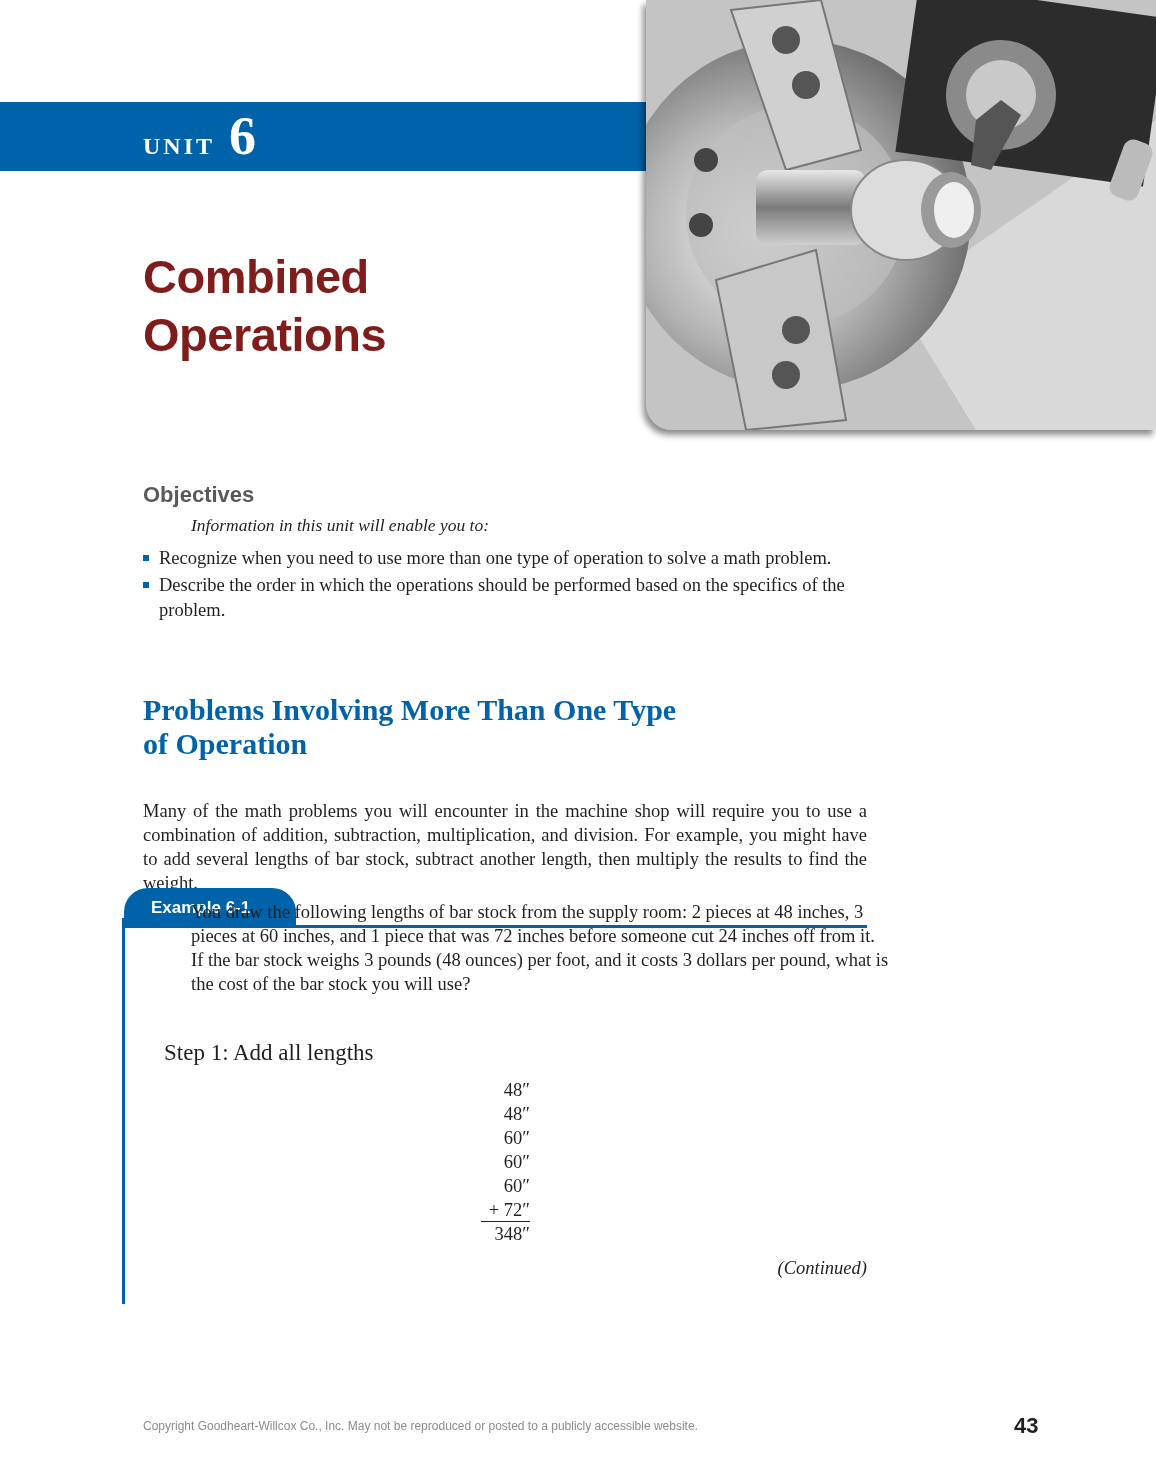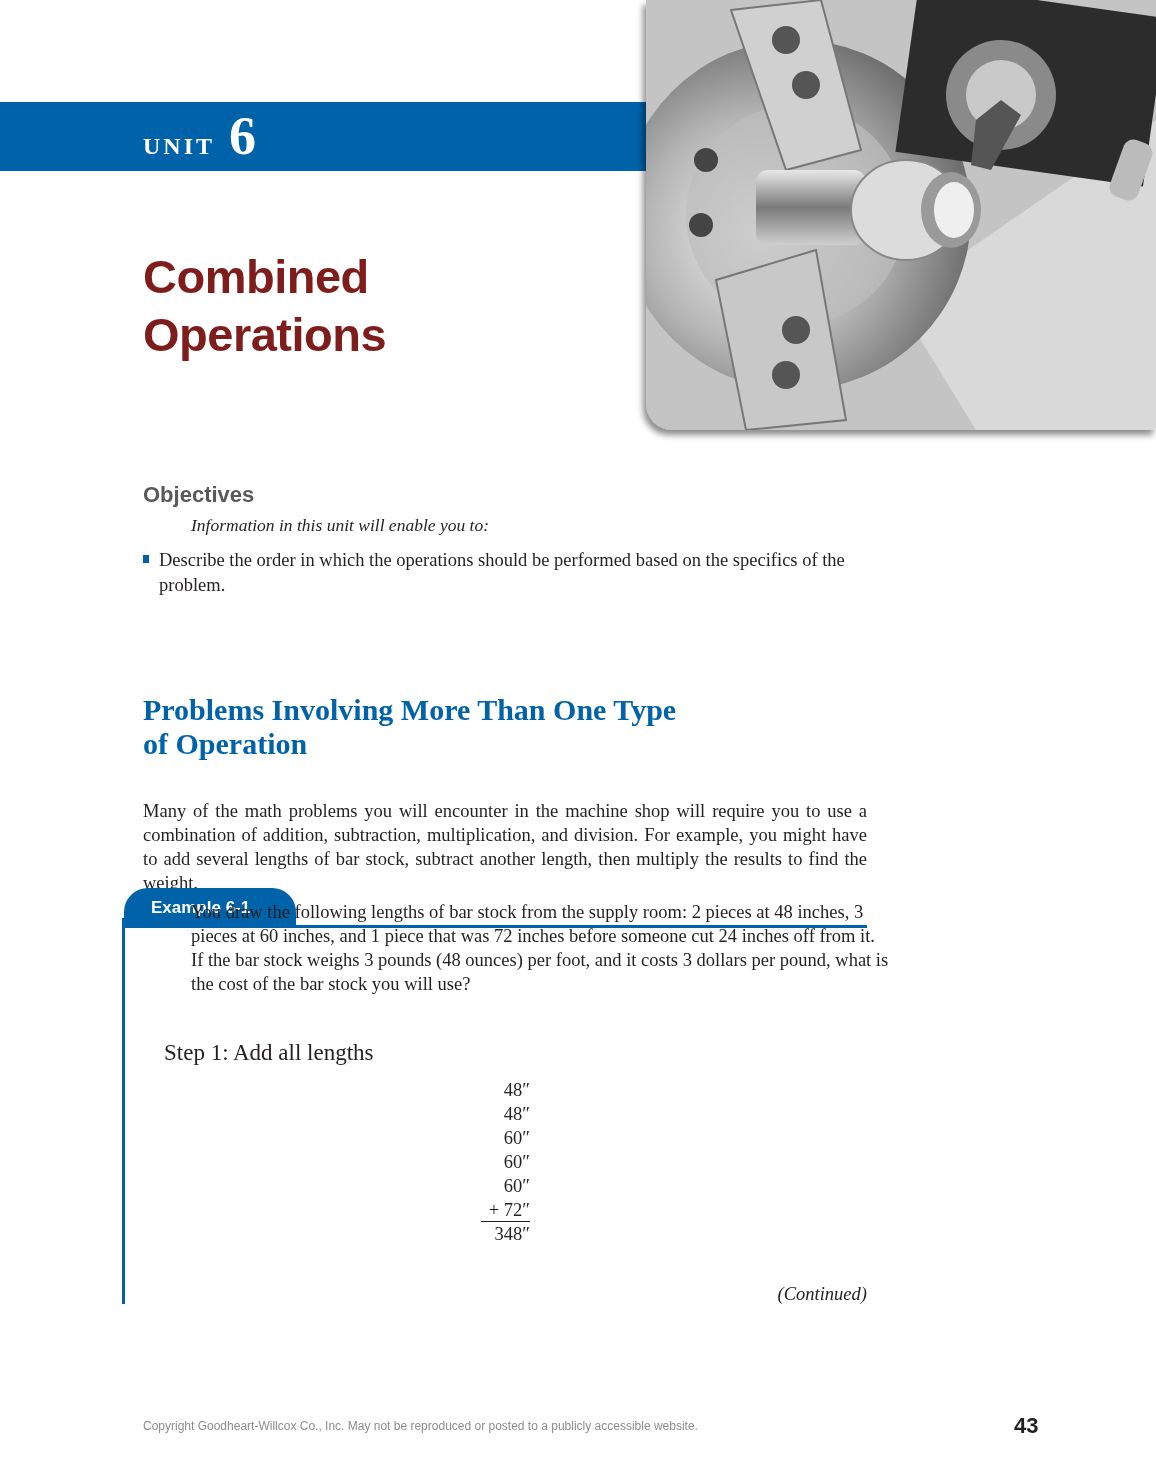--- a/index.html
+++ b/index.html
@@ -78,21 +78,21 @@
     font-size: 18.5px; line-height: 24px; margin-left: 48px;
   }
   .step-label { position: absolute; left: 164px; top: 1040px; font-size: 23px; }
 
   .sum-column {
     position: absolute; left: 470px; top: 1078px; width: 60px;
     font-size: 18.5px; line-height: 24px; text-align: right;
   }
   .sum-column .last { border-bottom: 1.5px solid #231f20; display: inline-block; padding-left: 8px; line-height: 22px; }
   .continued {
-    position: absolute; right: 289px; top: 1258px; font-style: italic; font-size: 18.5px; margin-top: 26px;
+    position: absolute; right: 289px; top: 1258px; font-style: italic; font-size: 18.5px;
   }
 
   .footer-copyright {
     position: absolute; left: 143px; top: 1419px;
     font-family: "Liberation Sans", sans-serif; font-size: 12px; color: #8c8c8c;
   }
   .page-number {
     position: absolute; left: 1014px; top: 1413px;
     font-family: "Liberation Sans", sans-serif; font-weight: bold; font-size: 22px; color: #231f20;
   }
@@ -147,20 +147,21 @@
 <div class="chapter-title">
   <div>Combined</div>
   <div>Operations</div>
 </div>
 
 <div class="objectives-heading">Objectives</div>
 <div class="objectives-intro">Information in this unit will enable you to:</div>
 <ul class="objectives-list">
   <li>
     <span class="bullet"></span>
+    <span>Recognize when you need to use more than one type of operation to solve a math problem.</span>
   </li>
   <li>
     <span class="bullet"></span>
     <span>Describe the order in which the operations should be performed based on the specifics of the problem.</span>
   </li>
 </ul>
 
 <div class="section-heading">
   <div>Problems Involving More Than One Type</div>
   <div>of Operation</div>

